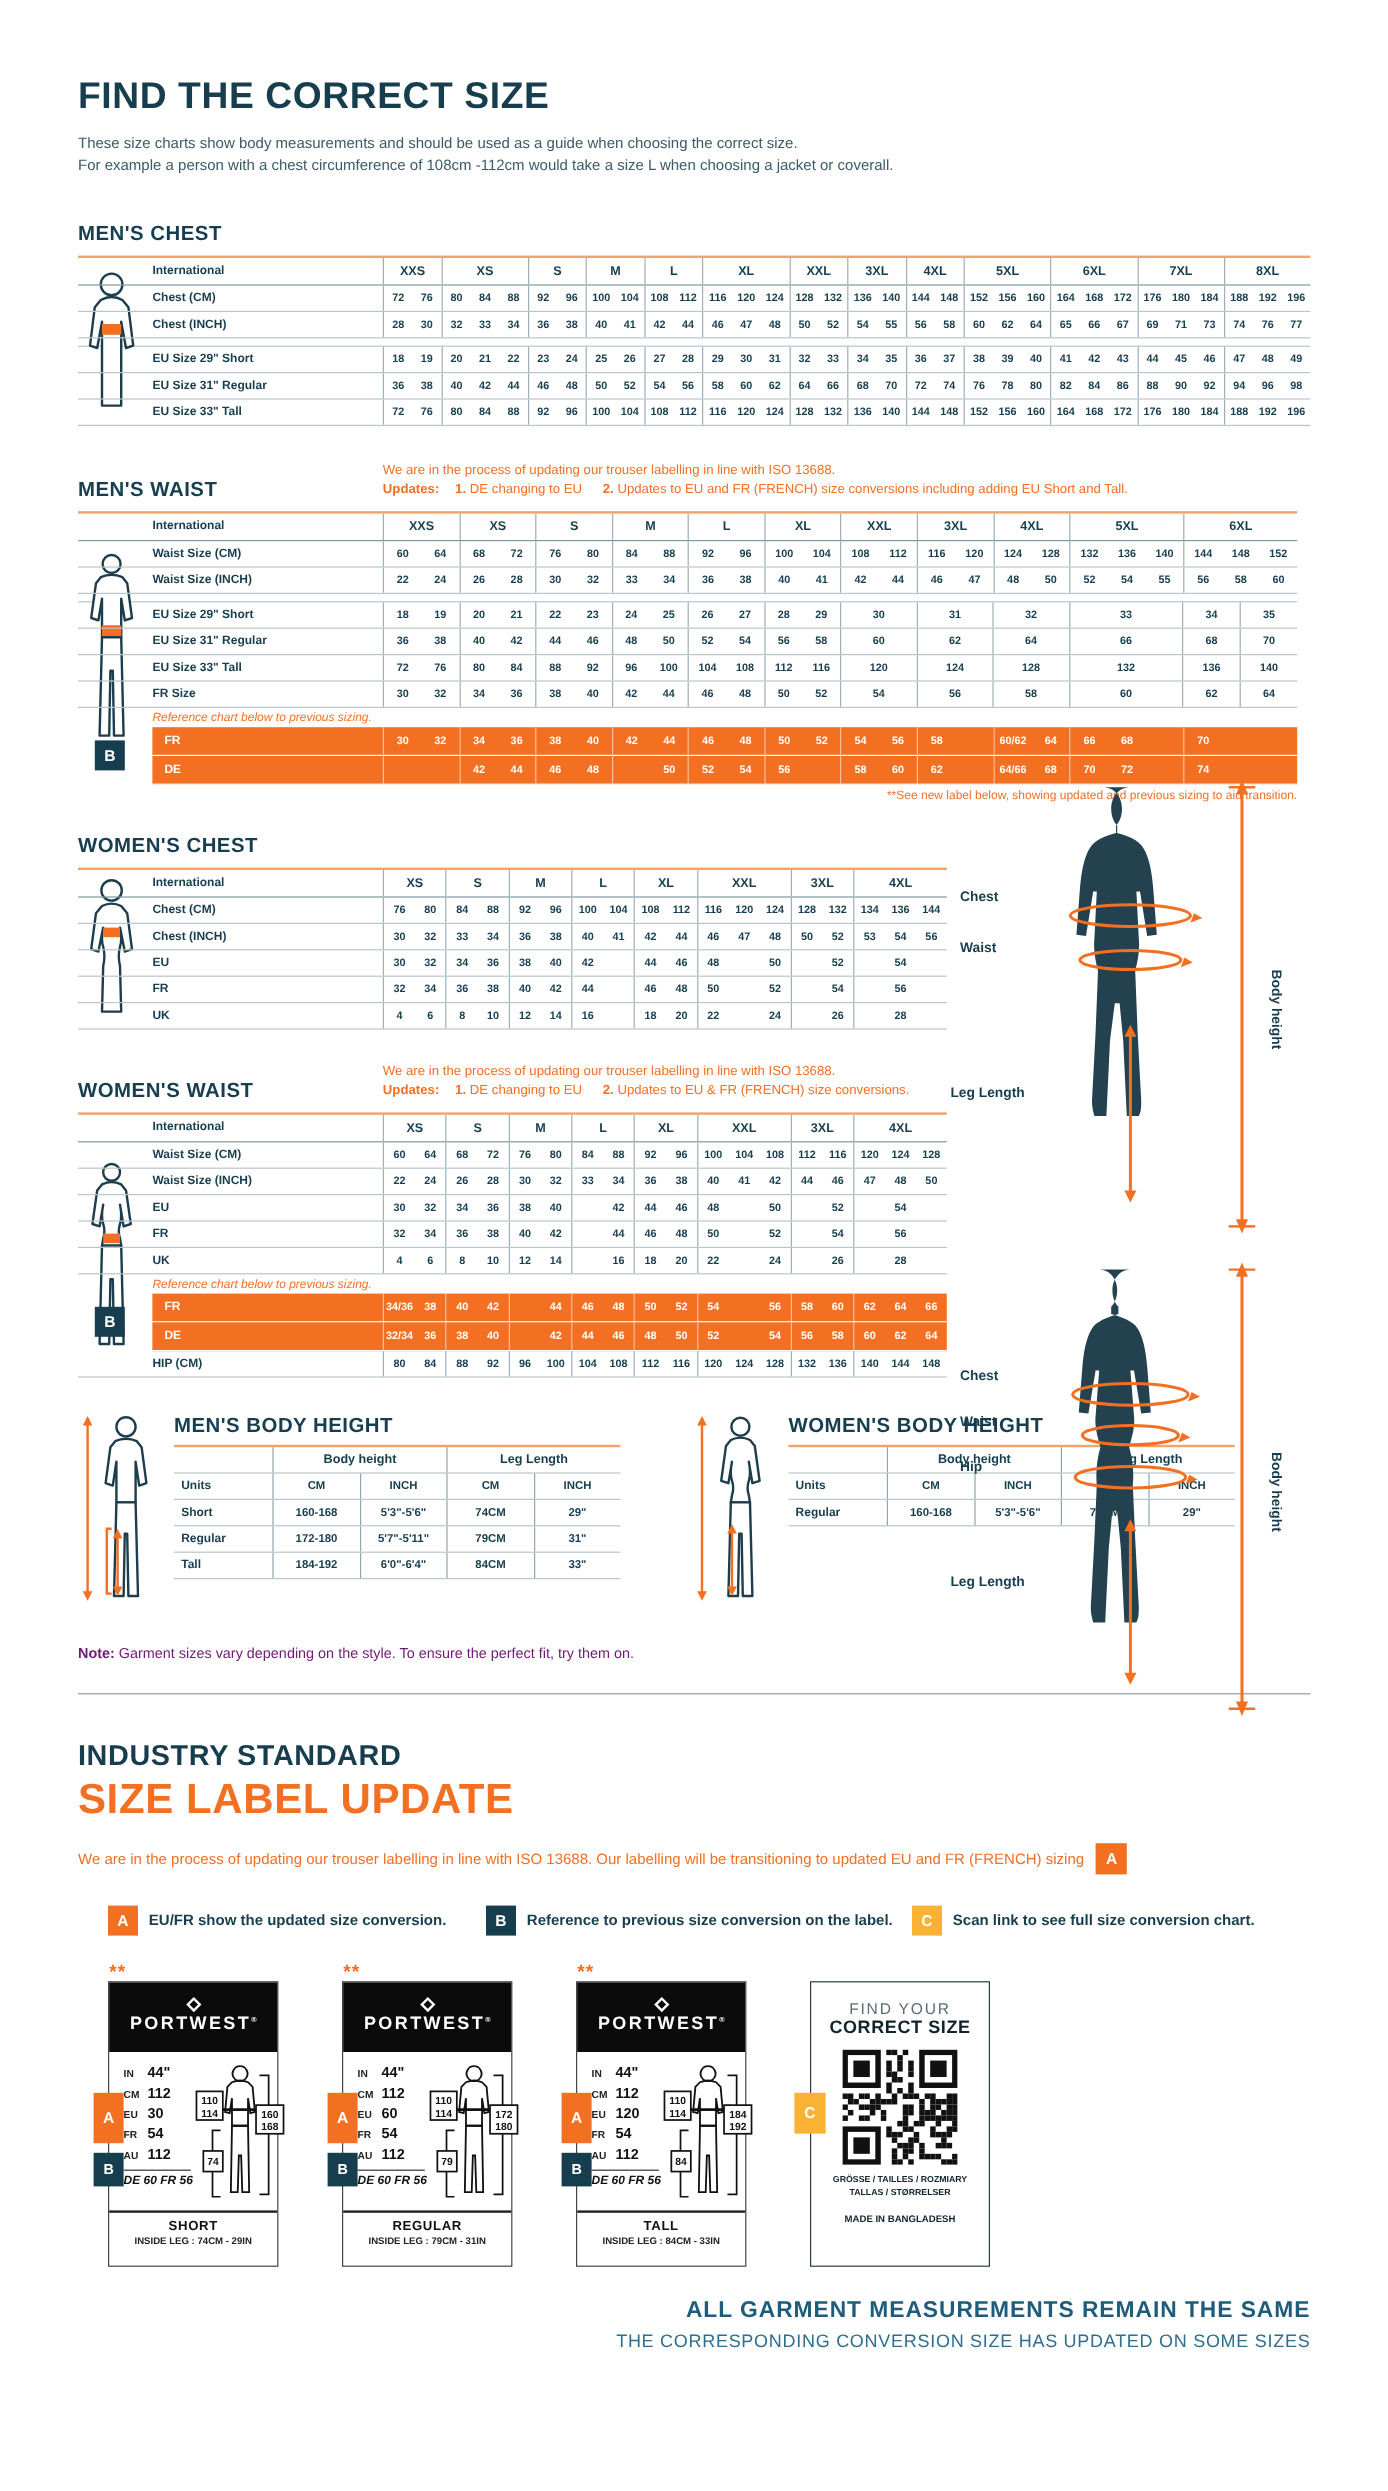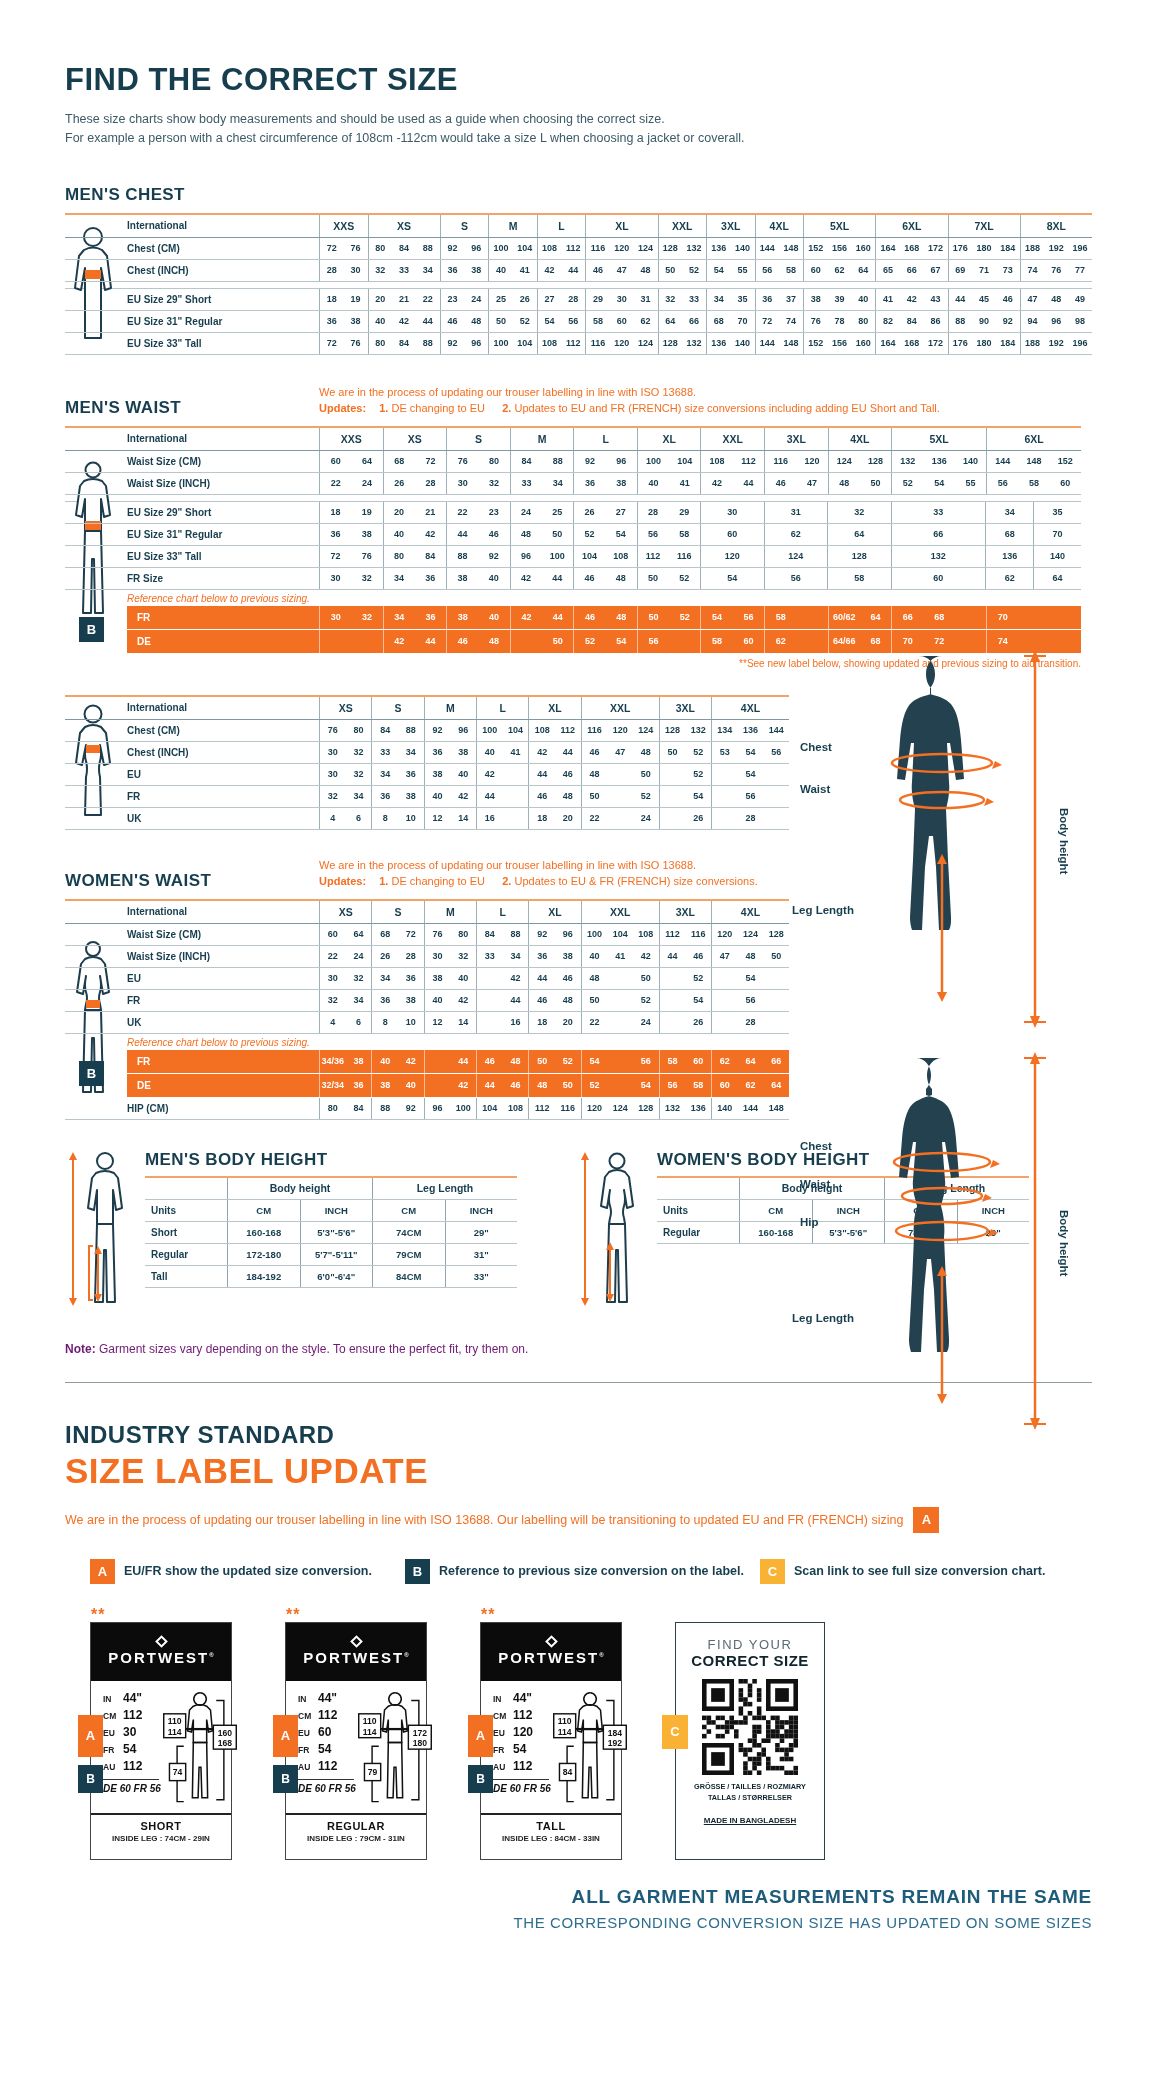--- a/index.html
+++ b/index.html
@@ -101,21 +101,21 @@
   .card-foot { border-top:2px solid #222; text-align:center; padding-top:5px; }
   .cname { font-size:11px; font-weight:800; color:#111; letter-spacing:0.5px; }
   .cleg { font-size:8px; font-weight:bold; color:#222; margin-top:2px; }
 
   .qr-card { position:relative; width:150px; height:238px; border:1.5px solid #2c3e46; margin-top:16px;
              padding:14px 8px 0; text-align:center; }
   .qr-l1 { font-size:13px; letter-spacing:1.5px; color:#5A6B74; }
   .qr-l2 { font-size:15px; font-weight:800; color:#10242e; letter-spacing:0.5px; }
   .qr-svg { width:96px; height:96px; margin:10px auto 6px; display:block; }
   .qr-langs { font-size:7.3px; font-weight:800; color:#10242e; line-height:1.6; }
-  .qr-made { font-size:8px; font-weight:800; color:#10242e; margin-top:12px;text-decoration:underline; }
+  .qr-made { font-size:8px; font-weight:800; color:#10242e; margin-top:12px; }
   .cbadge-c { left:-14px; top:92px; width:26px; height:34px; background:#F9B234; font-size:13px; }
 
   .footer { margin-top:26px; text-align:right; }
   .foot1 { font-size:19px; font-weight:800; color:#1D5C7A; letter-spacing:0.8px; }
   .foot2 { font-size:15px; color:#2E6E8E; letter-spacing:0.6px; margin-top:6px; }
 
   
   .diagrams { position:absolute; left:792px; top:648px; width:305px; height:790px; }
   .diagram-svg { display:block; }
   .dlabel { fill:#173E4E; font-size:11.5px; font-weight:bold; font-family:"Liberation Sans",sans-serif; }
@@ -960,20 +960,21 @@
                   <span class="sub"></span>
                 </div>
               </div>
             </div>
           </div>
       <div class="tfoot">**See new label below, showing updated and previous sizing to aid transition.</div>
     </div>
   </section>
 
   <section style="margin-top:26px;">
+    <h2 class="sec-title">WOMEN'S CHEST</h2>
     <div class="table-block w-block" style="--labelw:254px;">
       <svg class="fig" width="54" height="128" viewBox="0 0 54 116">
         <circle cx="26" cy="11" r="8.5" class="fig-outline"></circle>
         <path d="M18 24 Q26 20 34 24 L39 30 43 60 37 62 33 42 Q35 52 33 58 Q31 66 33 74 L34 112 18 112 19 74 Q21 66 19 58 Q17 52 19 42 L15 62 9 60 13 30 Z" class="fig-outline"></path>
         <rect x="19" y="42" width="14" height="8" fill="#F36F21"></rect>
       </svg>
       <div class="tbl">
             <div class="trow thead">
               <div class="rlabel">International</div>
               <div class="cells">

